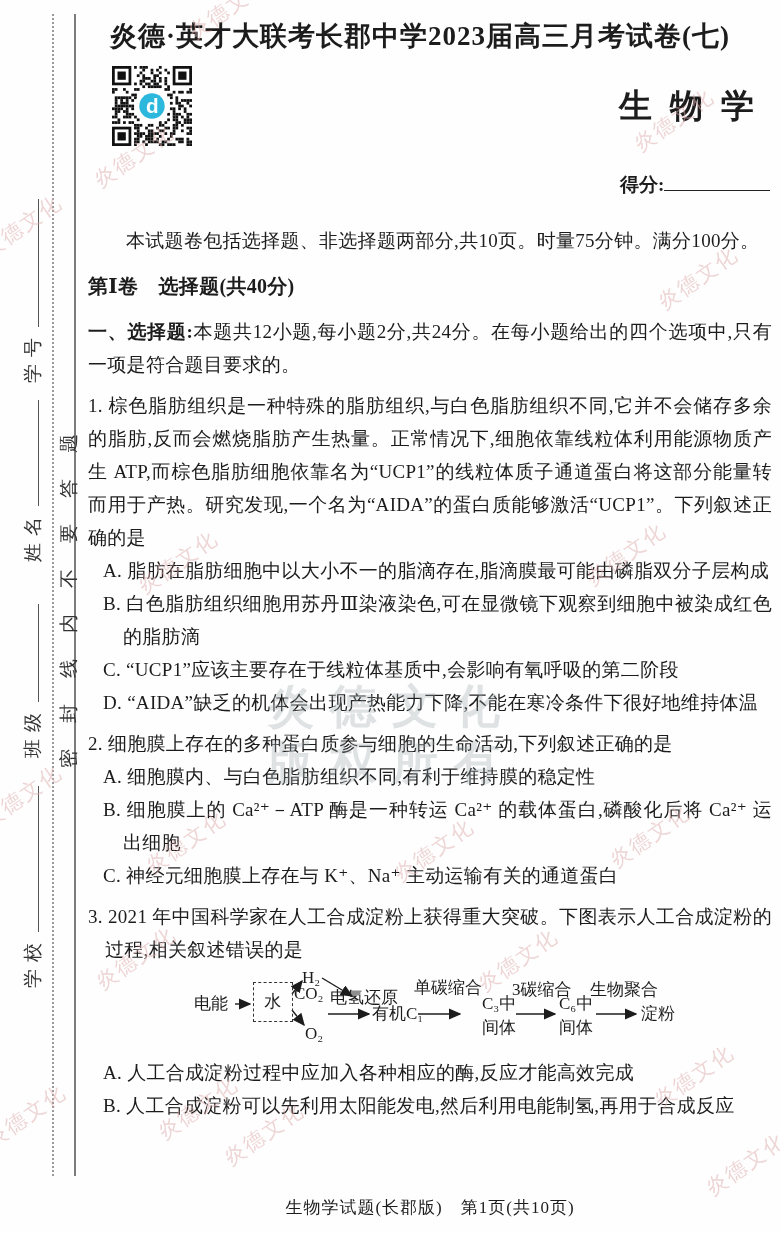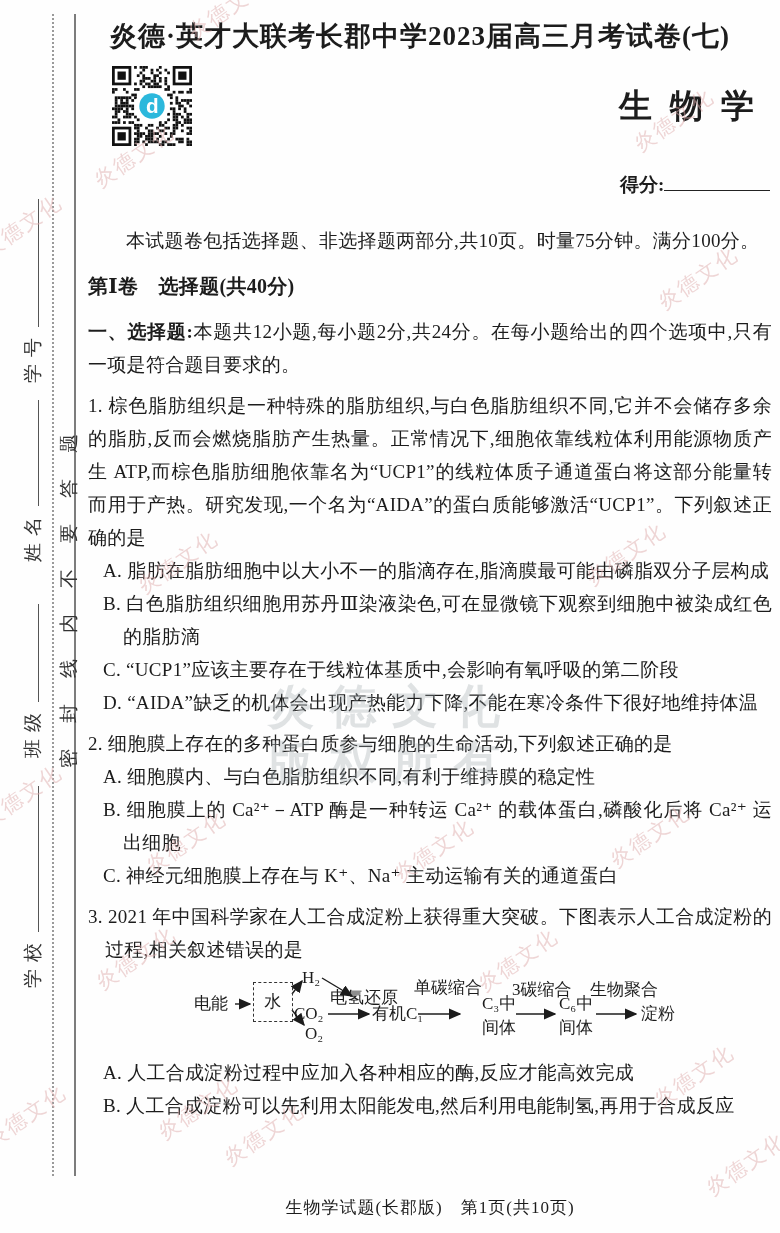--- a/index.html
+++ b/index.html
@@ -378,21 +378,21 @@
         <line x1="428" y1="46" x2="467" y2="46" marker-end="url(#ah)"></line>
         <line x1="508" y1="46" x2="548" y2="46" marker-end="url(#ah)"></line>
       </g>
     </svg>
     <div class="dl" style="left:106px;top:26px;">电能</div>
     <div class="waterbox">
         <span>水</span>
       </div>
     <div class="dl" style="left:214px;top:0px;">H₂</div>
     <div class="dl" style="left:217px;top:56px;">O₂</div>
-    <div class="dl" style="left:206px;top:36px;">CO₂</div>
+    <div class="dl" style="left:206px;top:16px;">CO₂</div>
     <div class="dl" style="left:242px;top:20px;">电氢还原</div>
     <div class="dl" style="left:284px;top:36px;">有机C₁</div>
     <div class="dl" style="left:326px;top:10px;">单碳缩合</div>
     <div class="dl" style="left:394px;top:26px;">C₃中</div>
     <div class="dl" style="left:394px;top:50px;">间体</div>
     <div class="dl" style="left:424px;top:12px;">3碳缩合</div>
     <div class="dl" style="left:471px;top:26px;">C₆中</div>
     <div class="dl" style="left:471px;top:50px;">间体</div>
     <div class="dl" style="left:502px;top:12px;">生物聚合</div>
     <div class="dl" style="left:553px;top:36px;">淀粉</div>

